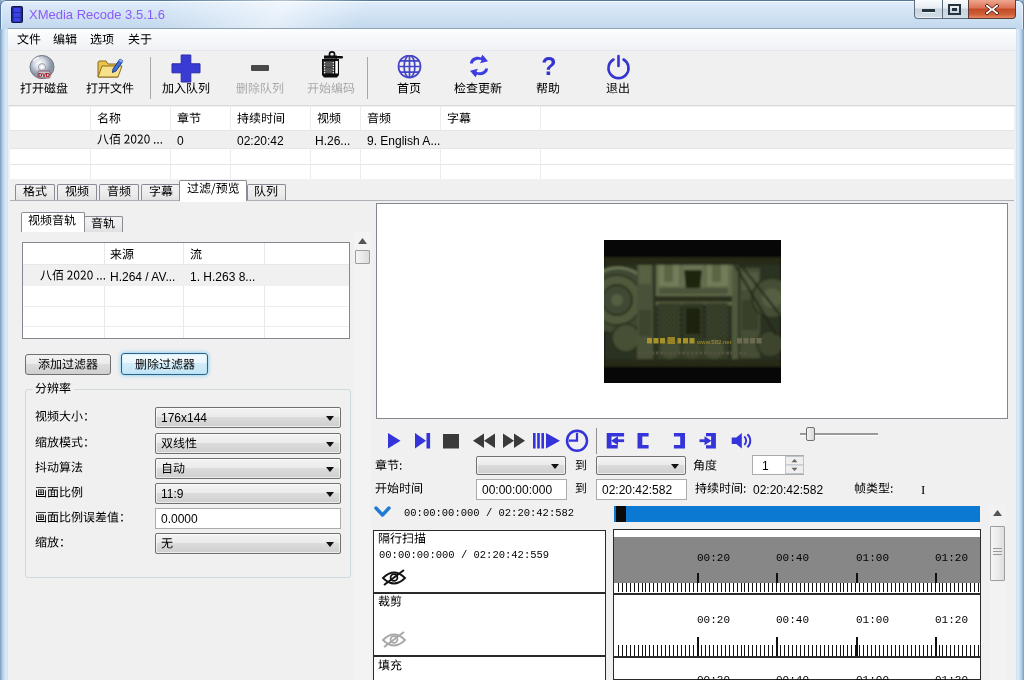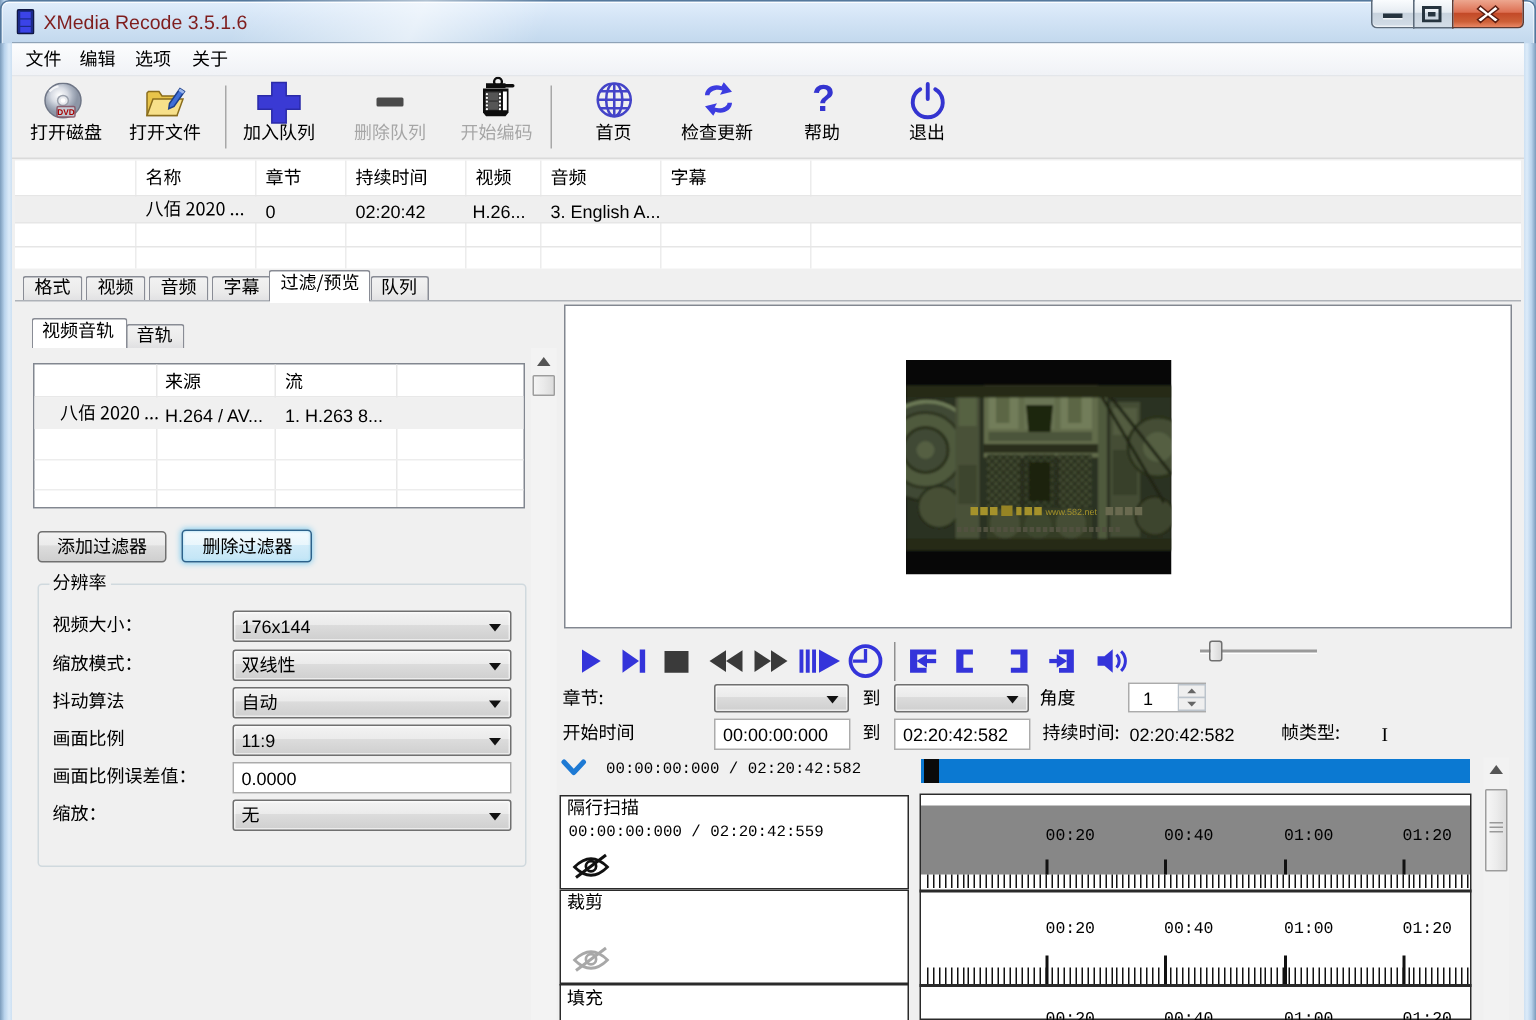--- a/index.html
+++ b/index.html
@@ -16,21 +16,21 @@
 
 <div class="abs" style="left:0;top:0;width:1024px;height:680px;background:linear-gradient(90deg,#7c9cbc,#b9d3ec 3px,#dcebf9 6px,#cde0f2 8px,#cde0f2 1016px,#dcebf9 1018px,#b9d3ec 1021px,#7c9cbc)"></div>
 <div class="abs" style="left:0;top:0;width:1024px;height:29px;border-radius:6px 6px 0 0;background:linear-gradient(#e0edfb,#d2e3f5 45%,#c2d8ed);border:1px solid #54789c;border-bottom:none;box-shadow:inset 0 1px 0 rgba(255,255,255,.85),inset 1px 0 0 rgba(255,255,255,.5),inset -1px 0 0 rgba(255,255,255,.5)"></div>
 <div class="abs" style="left:130px;top:0;width:330px;height:29px;background:linear-gradient(115deg,rgba(255,255,255,0) 10%,rgba(255,255,255,.55) 45%,rgba(255,255,255,0) 70%)"></div>
 <svg class="abs" style="left:11px;top:6px" width="12" height="17" viewBox="0 0 12 17">
       <rect x="0.5" y="0.5" width="11" height="16" rx="1" fill="#1b2a8a" stroke="#101744"></rect>
       <rect x="2.5" y="2" width="7" height="4.2" fill="#3b43e8"></rect>
       <rect x="2.5" y="7" width="7" height="4.2" fill="#3b43e8"></rect>
       <rect x="2.5" y="12" width="7" height="3.6" fill="#3b43e8"></rect>
     </svg>
-<div class="abs" style="left:29px;top:7px;font-size:13px;color:#7f1d1d">XMedia Recode 3.5.1.6</div>
+<div class="abs" style="left:29px;top:7px;font-size:13px;color:#8b5cf6">XMedia Recode 3.5.1.6</div>
 
 <div class="abs" style="left:914px;top:0;width:102px;height:19px">
  <div class="abs" style="left:0;top:0;width:29px;height:19px;border:1px solid #5d6b7a;border-top:none;border-radius:0 0 0 4px;background:linear-gradient(#fafcfe,#e6ecf2 45%,#c8d3de 50%,#d3dde7);box-shadow:inset 0 -1px 0 rgba(255,255,255,.6)"></div>
  <div class="abs" style="left:28px;top:0;width:27px;height:19px;border:1px solid #5d6b7a;border-top:none;background:linear-gradient(#fafcfe,#e6ecf2 45%,#c8d3de 50%,#d3dde7)"></div>
  <div class="abs" style="left:54px;top:0;width:48px;height:19px;border:1px solid #5d3a33;border-top:none;border-radius:0 0 4px 0;background:linear-gradient(#eda78f,#dd7053 45%,#c34a28 50%,#cd5f37 80%,#e98765)"></div>
  <div class="abs" style="left:8px;top:9px;width:13px;height:3px;background:#26343f;box-shadow:0 1px 0 rgba(255,255,255,.7)"></div>
  <svg class="abs" style="left:34px;top:4px" width="14" height="11" viewBox="0 0 14 11">
         <rect x="1" y="1" width="11" height="9" fill="none" stroke="#26343f" stroke-width="2"></rect>
         <rect x="4" y="4" width="5" height="3" fill="#26343f"></rect>
       </svg>
@@ -221,21 +221,21 @@
       </svg>
     </div>
 <div style="position:absolute;left:97px;top:133px">
       <svg width="67" height="15" viewBox="0 0 67 15" style="display:block">
         <path d="M3.7 1.6C3.4 5.0 2.9 8.7 0.4 10.8C0.6 10.9 0.9 11.3 1.0 11.5C3.7 9.3 4.3 5.3 4.6 1.7ZM7.9 1.4 7.0 1.4C7.1 2.4 7.4 8.7 10.9 11.4C11.1 11.2 11.4 11.0 11.7 10.8C8.3 8.2 8.0 2.2 7.9 1.4Z M15.2 0.5C14.6 2.6 13.7 4.5 12.4 5.7C12.6 6.0 12.8 6.4 12.9 6.6C13.3 6.2 13.7 5.7 14.1 5.2V11.6H14.9V3.7C15.4 2.8 15.7 1.8 16.0 0.7ZM16.7 3.8V11.5H17.5V10.8H21.7V11.4H22.6V3.8H19.4C19.6 3.3 19.8 2.6 19.9 1.9H23.1V1.1H16.1V1.9H18.9C18.8 2.5 18.7 3.3 18.5 3.8ZM17.5 7.7H21.7V9.9H17.5ZM17.5 6.9V4.7H21.7V6.9Z M27.2 10.6H32.7V9.6H30.3C29.9 9.6 29.3 9.7 28.9 9.7C30.9 7.7 32.3 6.0 32.3 4.2C32.3 2.6 31.3 1.6 29.8 1.6C28.6 1.6 27.9 2.1 27.2 2.9L27.8 3.5C28.3 2.9 28.9 2.5 29.6 2.5C30.7 2.5 31.2 3.2 31.2 4.2C31.2 5.7 30.0 7.5 27.2 9.9Z M36.7 10.7C38.4 10.7 39.4 9.2 39.4 6.1C39.4 3.1 38.4 1.6 36.7 1.6C35.0 1.6 33.9 3.1 33.9 6.1C33.9 9.2 35.0 10.7 36.7 10.7ZM36.7 9.8C35.7 9.8 35.0 8.7 35.0 6.1C35.0 3.6 35.7 2.5 36.7 2.5C37.7 2.5 38.4 3.6 38.4 6.1C38.4 8.7 37.7 9.8 36.7 9.8Z M40.5 10.6H46.1V9.6H43.6C43.2 9.6 42.6 9.7 42.2 9.7C44.3 7.7 45.6 6.0 45.6 4.2C45.6 2.6 44.7 1.6 43.1 1.6C42.0 1.6 41.2 2.1 40.5 2.9L41.1 3.5C41.6 2.9 42.2 2.5 42.9 2.5C44.0 2.5 44.6 3.2 44.6 4.2C44.6 5.7 43.3 7.5 40.5 9.9Z M50.0 10.7C51.7 10.7 52.7 9.2 52.7 6.1C52.7 3.1 51.7 1.6 50.0 1.6C48.3 1.6 47.3 3.1 47.3 6.1C47.3 9.2 48.3 10.7 50.0 10.7ZM50.0 9.8C49.0 9.8 48.3 8.7 48.3 6.1C48.3 3.6 49.0 2.5 50.0 2.5C51.0 2.5 51.7 3.6 51.7 6.1C51.7 8.7 51.0 9.8 50.0 9.8Z M57.7 10.7C58.1 10.7 58.5 10.4 58.5 9.9C58.5 9.4 58.1 9.0 57.7 9.0C57.2 9.0 56.9 9.4 56.9 9.9C56.9 10.4 57.2 10.7 57.7 10.7Z M61.0 10.7C61.5 10.7 61.8 10.4 61.8 9.9C61.8 9.4 61.5 9.0 61.0 9.0C60.6 9.0 60.2 9.4 60.2 9.9C60.2 10.4 60.6 10.7 61.0 10.7Z M64.4 10.7C64.8 10.7 65.1 10.4 65.1 9.9C65.1 9.4 64.8 9.0 64.4 9.0C63.9 9.0 63.6 9.4 63.6 9.9C63.6 10.4 63.9 10.7 64.4 10.7Z" fill="#000"></path>
       </svg>
     </div>
 <div style="position:absolute;left:177px;top:134px;font-size:12px;color:#000;white-space:nowrap;">0</div>
 <div style="position:absolute;left:237px;top:134px;font-size:12px;color:#000;white-space:nowrap;">02:20:42</div>
 <div style="position:absolute;left:315px;top:134px;font-size:12px;color:#000;white-space:nowrap;">H.26...</div>
-<div style="position:absolute;left:367px;top:134px;font-size:12px;color:#000;white-space:nowrap;">3. English A...</div>
+<div style="position:absolute;left:367px;top:134px;font-size:12px;color:#000;white-space:nowrap;">9. English A...</div>
 <div class="tab" style="left:15px;top:184px;width:40px;height:17px"></div>
 <div style="position:absolute;left:23px;top:185px">
       <svg width="25" height="15" viewBox="0 0 25 15" style="display:block">
         <path d="M6.9 2.6H9.5C9.2 3.3 8.7 4.0 8.1 4.6C7.5 4.0 7.1 3.4 6.8 2.8ZM2.4 0.5V3.0H0.6V3.9H2.3C1.9 5.6 1.1 7.4 0.3 8.5C0.5 8.7 0.7 9.0 0.8 9.3C1.4 8.5 2.0 7.2 2.4 5.8V11.5H3.3V5.5C3.6 6.0 4.1 6.6 4.3 7.0L4.8 6.3C4.6 6.0 3.6 4.8 3.3 4.4V3.9H4.6L4.4 4.1C4.6 4.3 4.9 4.6 5.1 4.8C5.5 4.4 5.9 4.0 6.3 3.5C6.6 4.0 7.0 4.6 7.5 5.2C6.5 6.0 5.3 6.7 4.1 7.1C4.3 7.2 4.5 7.6 4.6 7.8C4.9 7.7 5.2 7.6 5.5 7.4V11.5H6.4V11.0H9.7V11.5H10.6V7.3L11.2 7.5C11.3 7.3 11.5 7.0 11.7 6.8C10.5 6.4 9.5 5.9 8.7 5.2C9.6 4.3 10.2 3.2 10.7 2.0L10.1 1.7L9.9 1.8H7.3C7.5 1.4 7.7 1.1 7.8 0.7L7.0 0.5C6.5 1.7 5.7 2.9 4.8 3.7V3.0H3.3V0.5ZM6.4 10.2V7.9H9.7V10.2ZM6.1 7.1C6.8 6.7 7.5 6.3 8.1 5.7C8.7 6.3 9.4 6.7 10.2 7.1Z M20.5 1.1C21.1 1.5 21.9 2.1 22.2 2.6L22.9 2.0C22.5 1.6 21.7 1.0 21.1 0.6ZM18.8 0.5C18.8 1.3 18.8 2.0 18.8 2.7H12.7V3.6H18.9C19.2 8.1 20.2 11.5 22.2 11.5C23.1 11.5 23.4 10.9 23.6 8.8C23.4 8.7 23.0 8.5 22.8 8.3C22.7 9.9 22.6 10.6 22.3 10.6C21.1 10.6 20.1 7.7 19.8 3.6H23.4V2.7H19.8C19.8 2.0 19.7 1.3 19.7 0.5ZM12.7 10.3 13.0 11.2C14.5 10.8 16.7 10.3 18.8 9.8L18.7 9.0L16.1 9.6V6.3H18.4V5.4H13.1V6.3H15.2V9.8Z" fill="#000"></path>
       </svg>
     </div>
 <div class="tab" style="left:57px;top:184px;width:40px;height:17px"></div>
 <div style="position:absolute;left:65px;top:185px">
       <svg width="25" height="15" viewBox="0 0 25 15" style="display:block">
         <path d="M5.4 1.1V7.5H6.3V1.9H10.0V7.5H10.9V1.1ZM1.8 0.9C2.3 1.4 2.7 2.0 3.0 2.5L3.7 2.0C3.5 1.6 3.0 1.0 2.5 0.5ZM7.6 2.8V5.1C7.6 7.0 7.3 9.3 4.2 10.9C4.4 11.0 4.7 11.3 4.8 11.5C6.6 10.6 7.6 9.3 8.1 8.0V10.3C8.1 11.1 8.4 11.3 9.2 11.3H10.3C11.3 11.3 11.5 10.8 11.6 9.0C11.4 8.9 11.1 8.8 10.8 8.6C10.8 10.3 10.7 10.7 10.3 10.7H9.3C9.0 10.7 8.9 10.6 8.9 10.2V7.2H8.3C8.5 6.5 8.5 5.8 8.5 5.1V2.8ZM0.8 2.5V3.4H3.7C3.0 4.9 1.7 6.4 0.5 7.2C0.6 7.4 0.8 7.9 0.9 8.1C1.4 7.8 1.8 7.3 2.3 6.8V11.5H3.1V6.3C3.6 6.9 4.1 7.6 4.3 7.9L4.9 7.2C4.7 6.9 3.8 6.0 3.4 5.5C3.9 4.7 4.4 3.8 4.8 2.8L4.3 2.5L4.1 2.5Z M20.4 4.5C20.4 8.7 20.3 10.1 17.4 10.9C17.5 11.1 17.7 11.4 17.8 11.6C20.9 10.7 21.1 9.0 21.2 4.5ZM20.7 9.6C21.5 10.2 22.6 11.0 23.1 11.5L23.6 11.0C23.1 10.5 22.0 9.6 21.2 9.0ZM17.1 5.9C16.5 8.4 15.1 10.1 12.6 10.9C12.8 11.0 13.0 11.3 13.1 11.6C15.8 10.6 17.3 8.8 17.9 6.1ZM13.6 5.8C13.4 6.7 13.0 7.6 12.4 8.2C12.6 8.3 13.0 8.5 13.1 8.6C13.6 8.0 14.1 6.9 14.4 6.0ZM18.5 3.3V8.9H19.3V4.0H22.2V8.9H23.1V3.3H20.9L21.4 2.0H23.4V1.2H18.2V2.0H20.5C20.4 2.4 20.2 2.9 20.1 3.3ZM13.4 1.5V4.2H12.5V5.0H15.0V8.7H15.8V5.0H18.0V4.2H16.0V2.7H17.7V2.0H16.0V0.5H15.2V4.2H14.1V1.5Z" fill="#000"></path>

